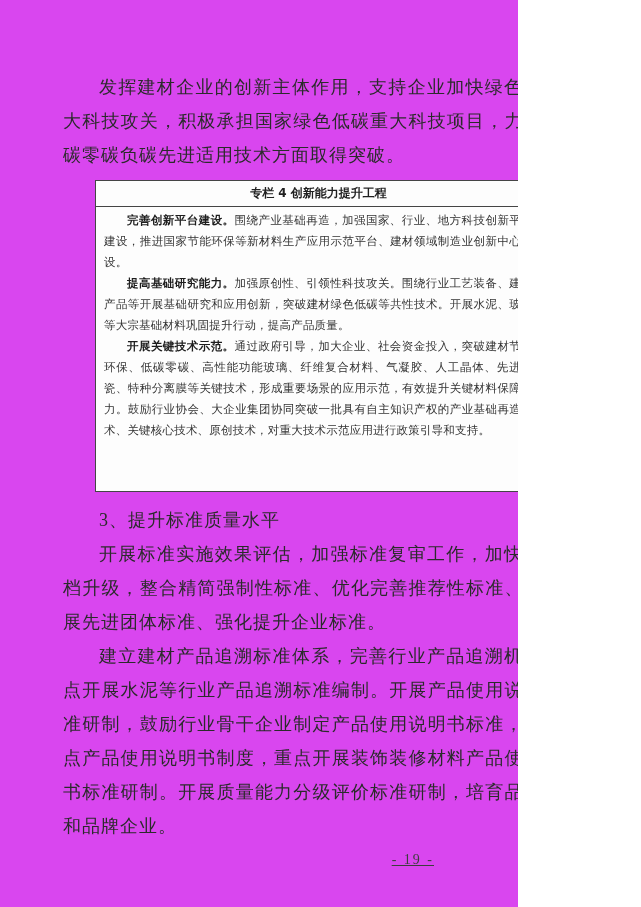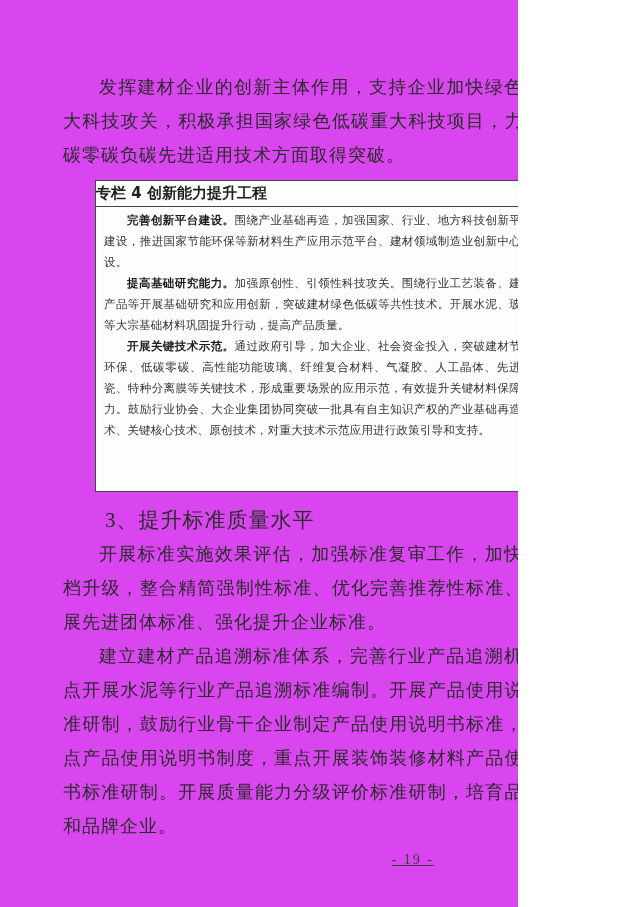--- a/index.html
+++ b/index.html
@@ -37,23 +37,23 @@
     left: 95px;
     width: 447px;
     min-height: 312px;
     box-sizing: border-box;
     border: 1.5px solid #454545;
     background: #fdfdfd;
   }
   .box-title {
     font-family: "DejaVu Sans", "Liberation Sans", sans-serif;
     font-weight: bold;
-    font-size: 15px;
+    font-size: 12px;
     line-height: 25px;
-    text-align: left;
+    text-align: center;
     color: #1f1f1f;
     border-bottom: 1px solid #454545;
   }
   .box-body {
     padding: 3px 8px 5px 8px;
   }
   .box-para {
     margin: 0;
     font-family: "DejaVu Sans", "Liberation Sans", sans-serif;
     font-size: 11.5px;
@@ -66,21 +66,21 @@
   .box-para .lead {
     font-weight: bold;
     color: #1d1d1d;
   }
   .section-heading {
     position: absolute;
     top: 503px;
     left: 63px;
     width: 518px;
     margin: 0;
-    font-size: 21px;
+    font-size: 18px;
     font-weight: 400;
     line-height: 34px;
     letter-spacing: 1px;
     text-indent: 2em;
     color: #2b2b2b;
   }
   .page-number {
     position: absolute;
     top: 852px;
     right: 84px;

